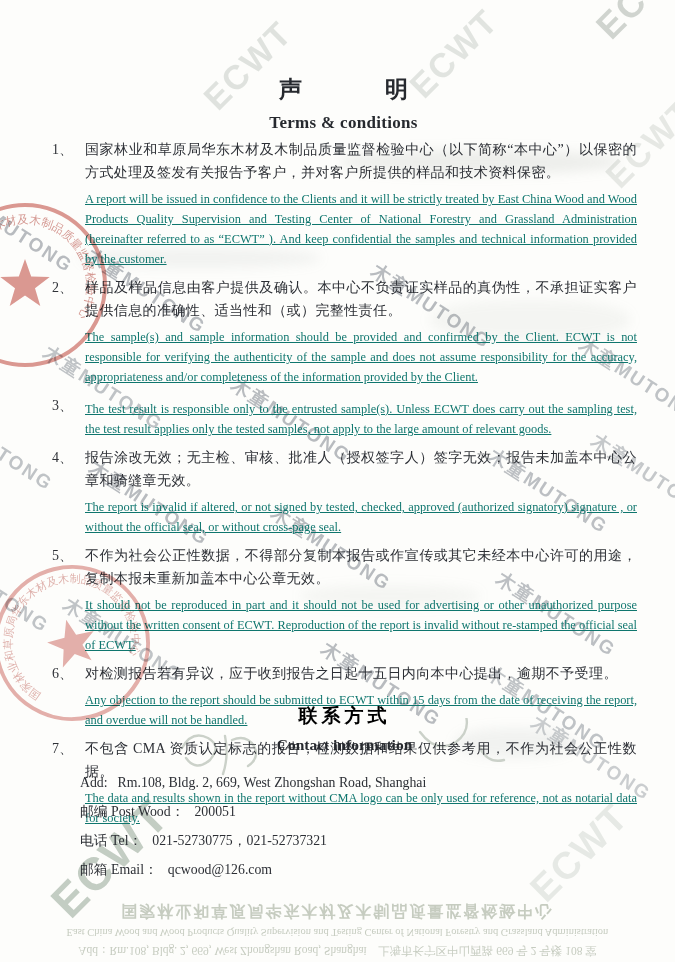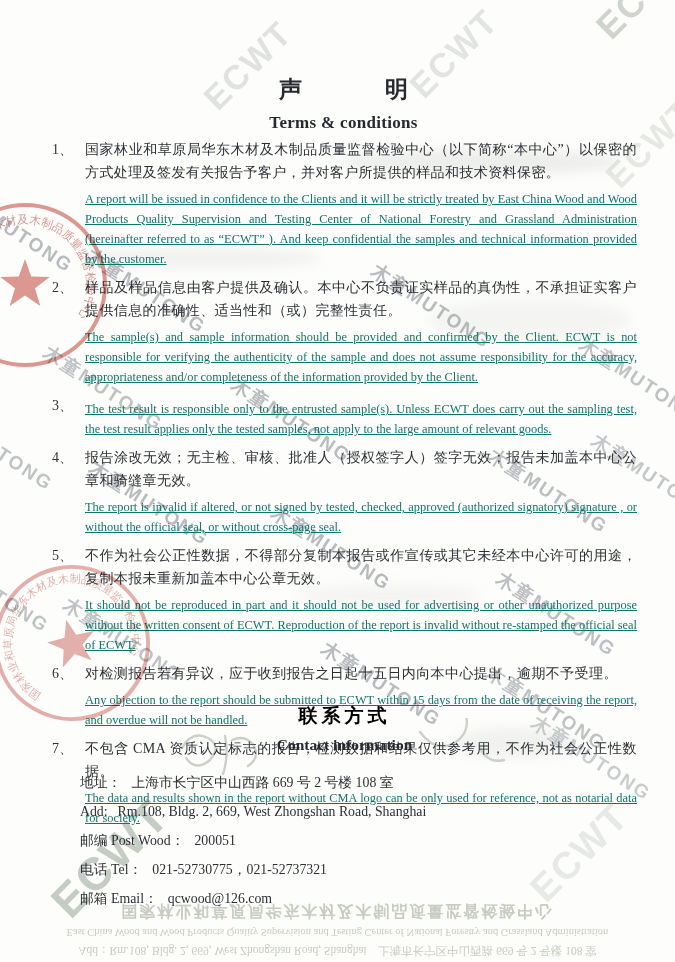--- a/index.html
+++ b/index.html
@@ -157,23 +157,20 @@
           <div class="en">The data and results shown in the report without CMA logo can be only used for reference, not as notarial data for society.</div>
         </div>
       </div>
     </div>
 
     <div class="contact">
       <div class="contact-title-cn">联系方式</div>
       <div class="contact-title-en">Contact information</div>
       <div class="contact-rows">
         <div class="contact-row">
-          <span class="contact-label">地址：</span><span>上海市长宁区中山西路 669 号 2 号楼 108 室</span>
-        </div>
-        <div class="contact-row">
           <span class="contact-label">Add:</span><span>Rm.108, Bldg. 2, 669, West Zhongshan Road, Shanghai</span>
         </div>
         <div class="contact-row">
           <span class="contact-label">邮编 Post Wood：</span><span>200051</span>
         </div>
         <div class="contact-row">
           <span class="contact-label">电话 Tel：</span><span>021-52730775，021-52737321</span>
         </div>
         <div class="contact-row">
           <span class="contact-label">邮箱 Email：</span><span>qcwood@126.com</span>

